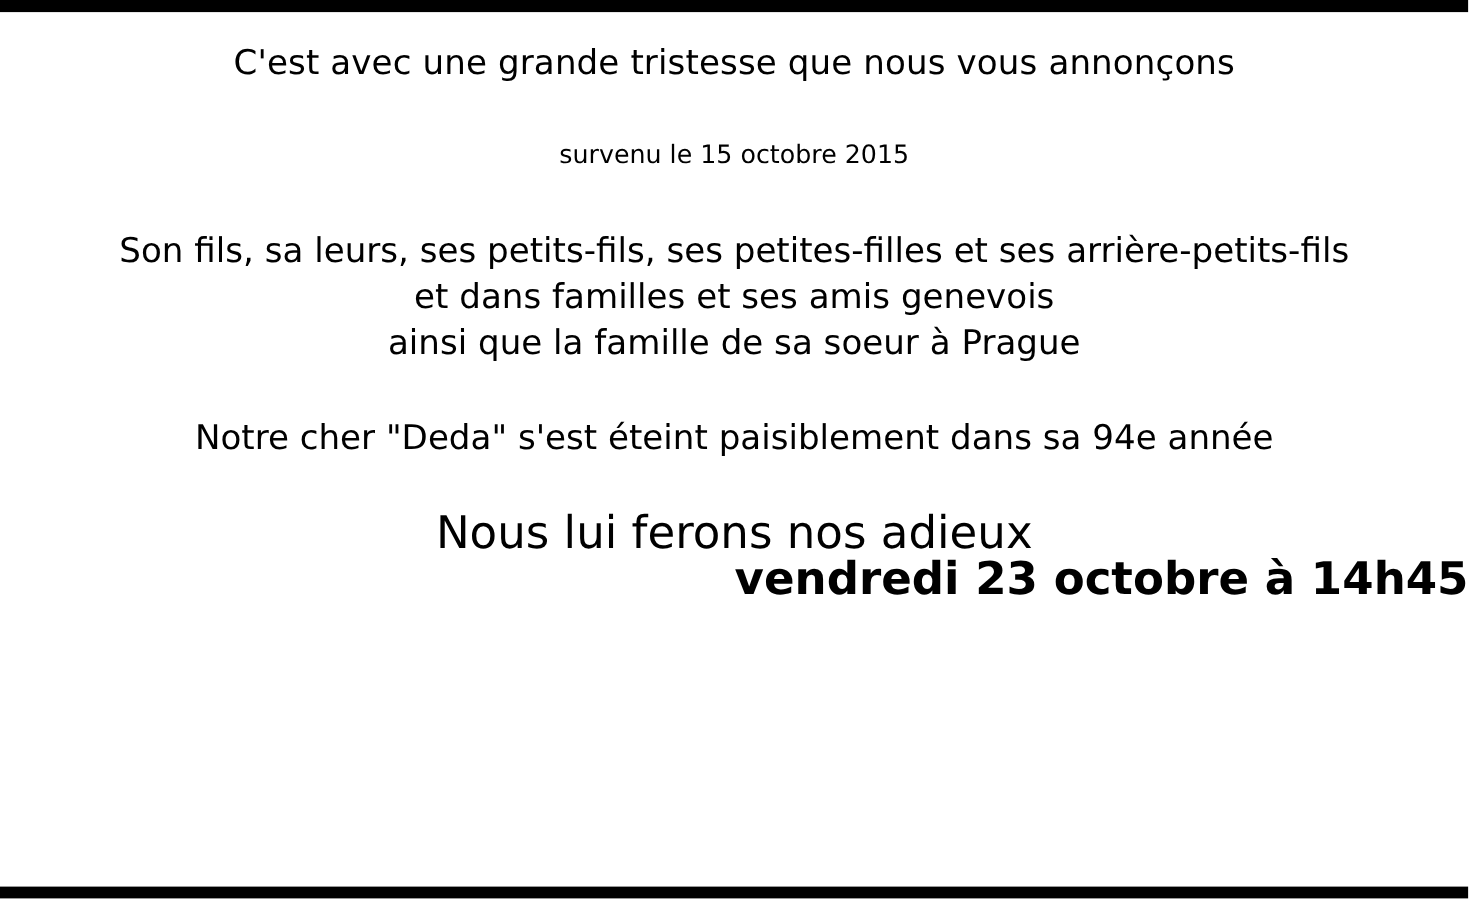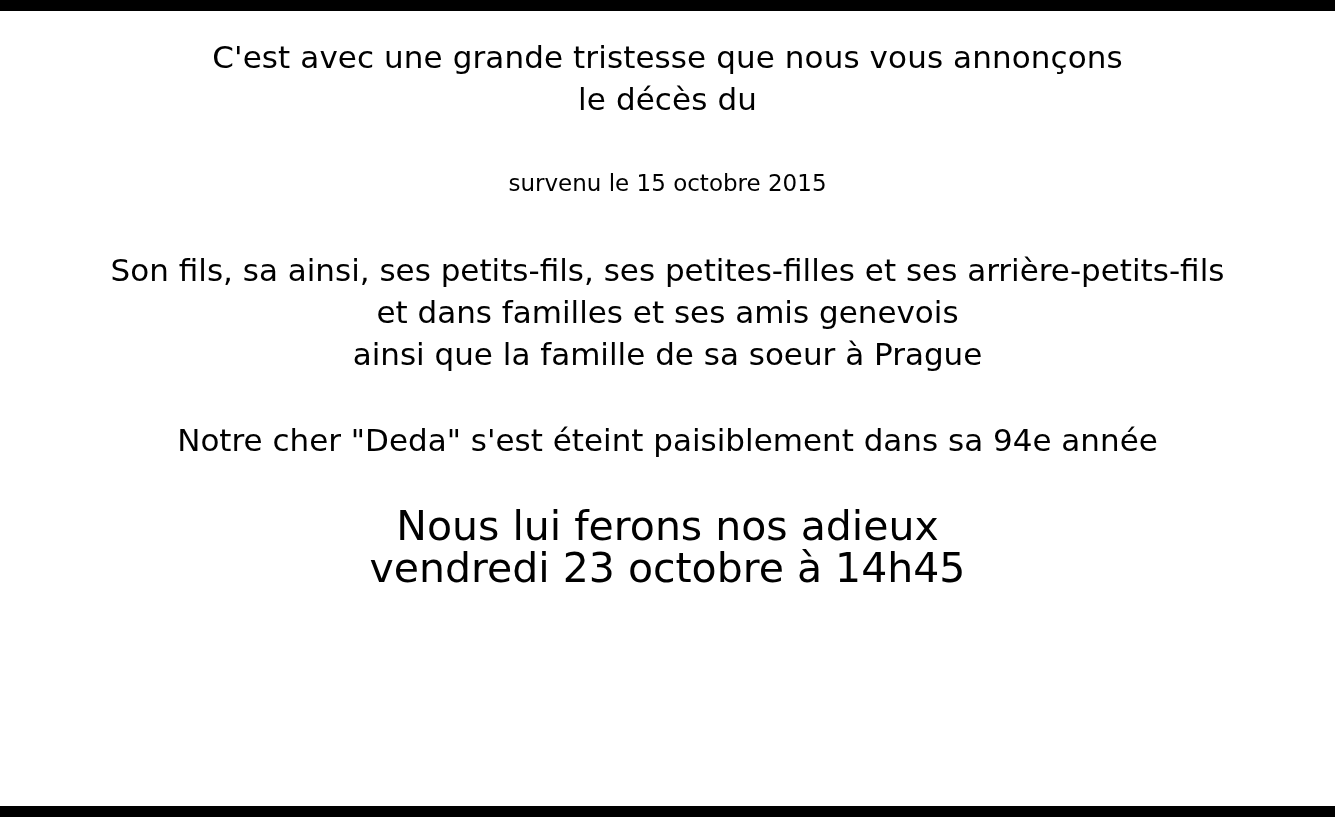--- a/index.html
+++ b/index.html
@@ -91,42 +91,42 @@
   }
 
   .farewell {
     margin-top: 44px;
   }
   .farewell .line {
     font-size: 41px;
     line-height: 42px;
   }
   .farewell .line.bold {
-    font-weight: 400;
+    font-weight: 700;
+    text-align: right;
   }
 </style>
 </head>
 <body>
 
 <div class="page">
 
   <div class="rule-top"></div>
 
   <div class="content">
 
     <div class="block intro">
       <span class="line">C'est avec une grande tristesse que nous vous annonçons</span>
-      <span class="line">le décès du</span>
     </div>
 
 
     <div class="block date-death">survenu le 15 octobre 2015</div>
 
     <div class="block family">
-      <span class="line">Son fils, sa ainsi, ses petits-fils, ses petites-filles et ses arrière-petits-fils</span>
+      <span class="line">Son fils, sa leurs, ses petits-fils, ses petites-filles et ses arrière-petits-fils</span>
       <span class="line">et dans familles et ses amis genevois</span>
       <span class="line">ainsi que la famille de sa soeur à Prague</span>
     </div>
 
     <div class="block tribute">Notre cher "Deda" s'est éteint paisiblement dans sa 94e année</div>
 
     <div class="block farewell">
       <span class="line">Nous lui ferons nos adieux</span>
       <span class="line bold">vendredi 23 octobre à 14h45</span>
     </div>

